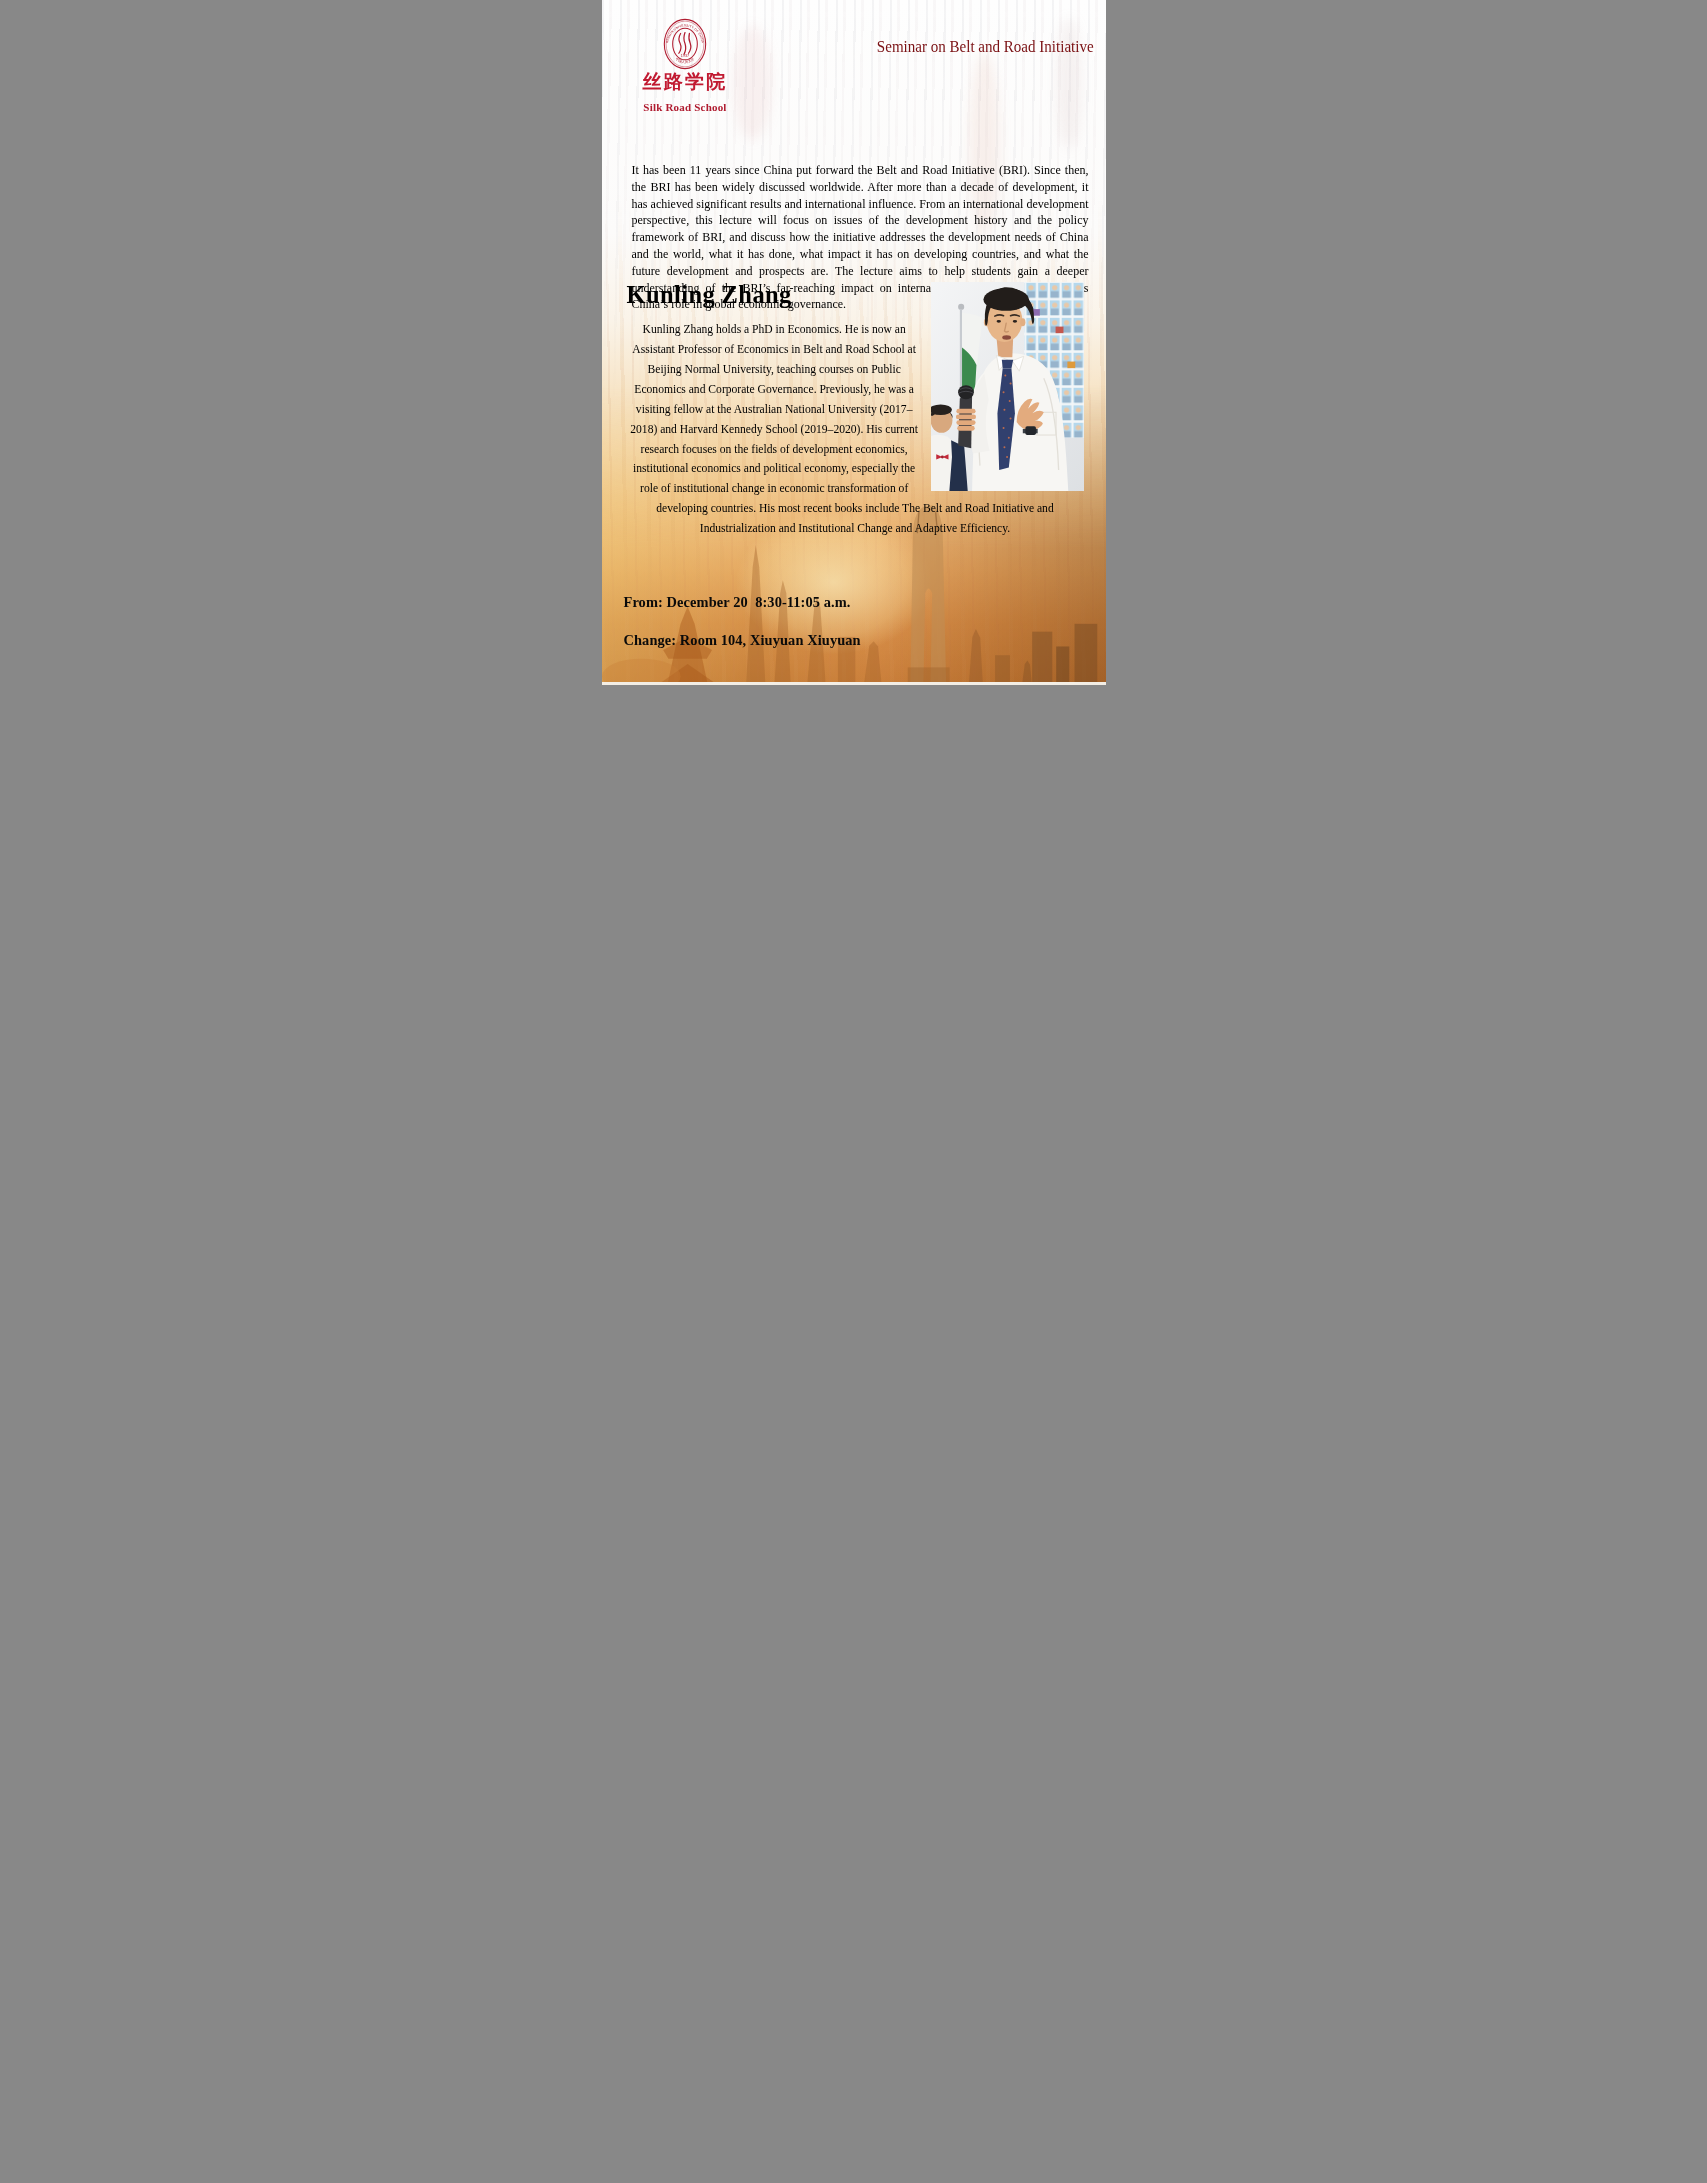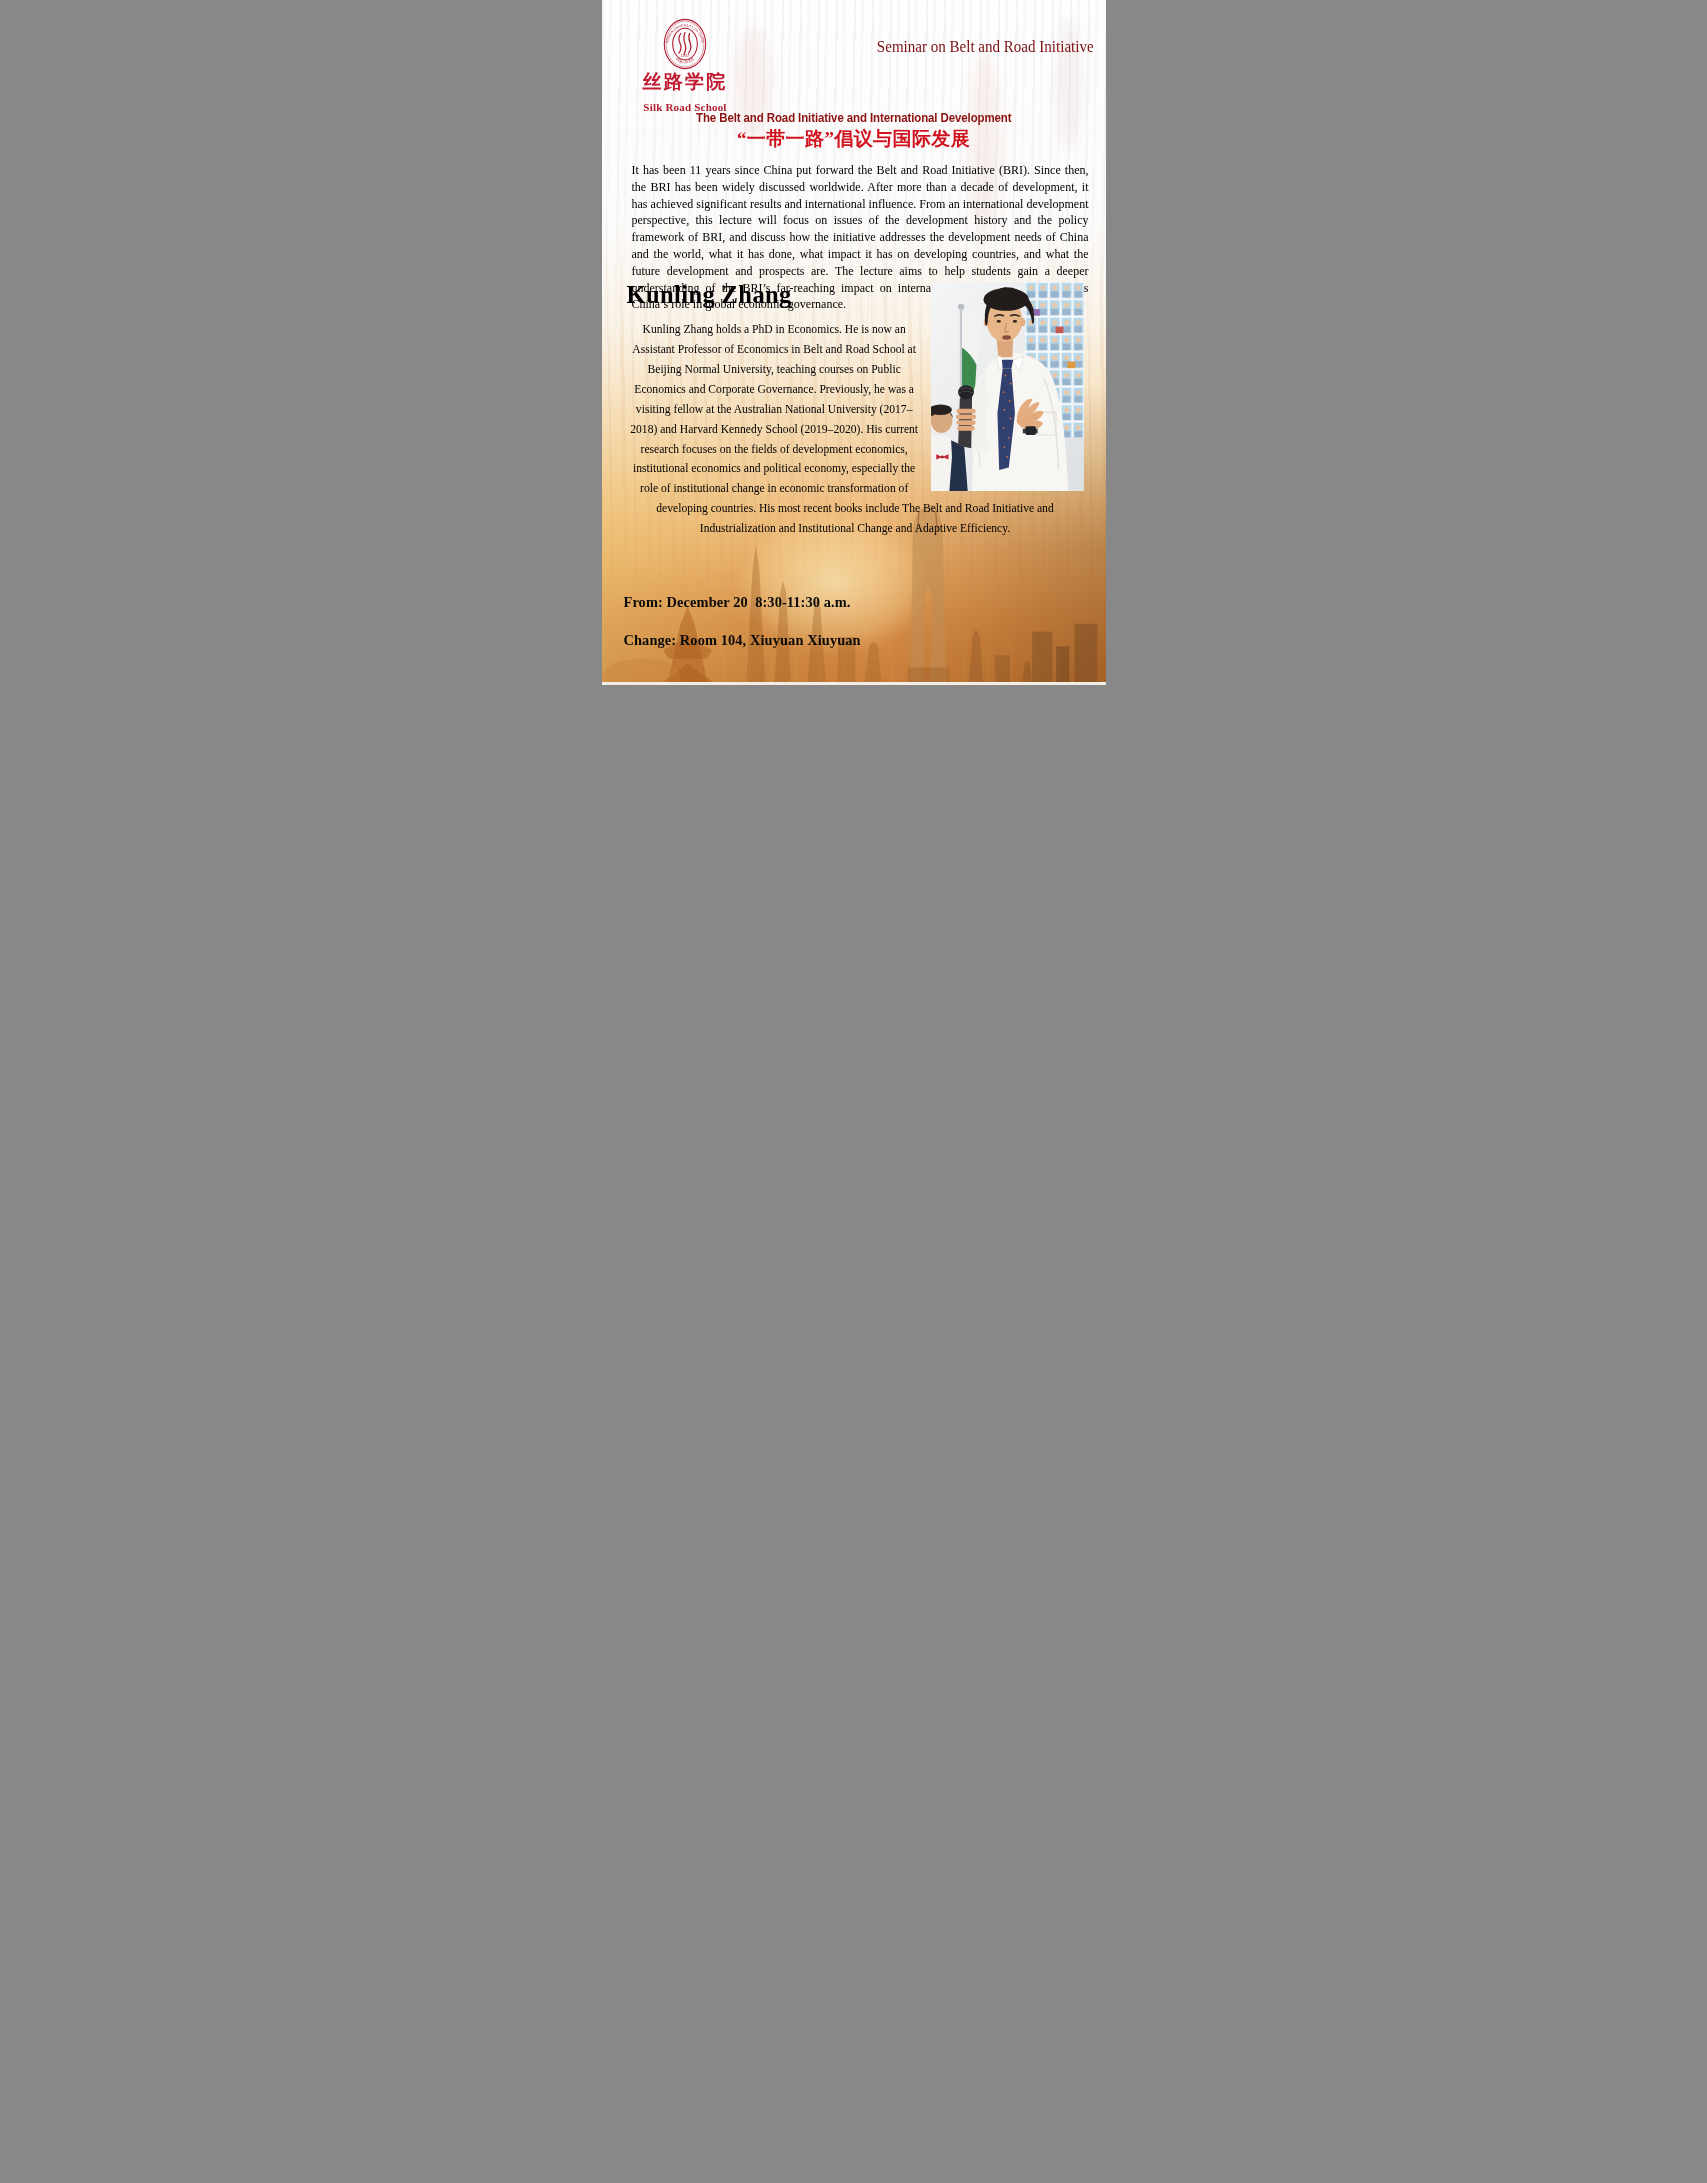--- a/index.html
+++ b/index.html
@@ -184,24 +184,20 @@
         <text font-size="8" fill="#b01c30">
           <textPath href="#arcBot" startOffset="50%" text-anchor="middle">中国人民大学</textPath>
         </text>
       </svg>
       <div class="school-zh">丝路学院</div>
       <div class="school-en">Silk Road School</div>
     </div>
 
     <div class="series-title">Seminar on Belt and Road Initiative</div>
 
-    <div class="titles">
-      <div class="title-en">The Belt and Road Initiative and International Development</div>
-      <div class="title-zh">“一带一路”倡议与国际发展</div>
-    </div>
 
     <p class="abstract">It has been 11 years since China put forward the Belt and Road Initiative (BRI). Since then, the BRI has been widely discussed worldwide. After more than a decade of development, it has achieved significant results and international influence. From an international development perspective, this lecture will focus on issues of the development history and the policy framework of BRI, and discuss how the initiative addresses the development needs of China and the world, what it has done, what impact it has on developing countries, and what the future development and prospects are. The lecture aims to help students gain a deeper understanding of the BRI’s far-reaching impact on international development, as well as China’s role in global economic governance.</p>
 
     <section class="speaker">
       <div class="speaker-photo">
         <svg viewBox="0 0 350 478" preserveAspectRatio="none">
           <defs>
             <linearGradient id="wallg" x1="0" y1="0" x2="1" y2="1">
               <stop offset="0" stop-color="#f4f5f6"></stop>
                 <stop offset="1" stop-color="#dde0e3"></stop>
@@ -311,19 +307,19 @@
               <rect x="216" y="330" width="24" height="20" rx="4" fill="#23272c"></rect>
             </g>
           </g>
         </svg>
       </div>
       <h2 class="speaker-name">Kunling Zhang</h2>
       <p class="speaker-bio">Kunling Zhang holds a PhD in Economics. He is now an Assistant Professor of Economics in Belt and Road School at Beijing Normal University, teaching courses on Public Economics and Corporate Governance. Previously, he was a visiting fellow at the Australian National University (2017–2018) and Harvard Kennedy School (2019–2020). His current research focuses on the fields of development economics, institutional economics and political economy, especially the role of institutional change in economic transformation of developing countries. His most recent books include The Belt and Road Initiative and Industrialization and Institutional Change and Adaptive Efficiency.</p>
     </section>
 
     <div class="details">
-      <div class="detail-row"><span>From:</span><span> December 20  8:30-11:30 a.m.</span></div>
+      <div class="detail-row"><span>From:</span><span> December 20  8:30-11:05 a.m.</span></div>
       <div class="detail-row"><span>Change:</span><span> Room 104, Xiuyuan Xiuyuan</span></div>
     </div>
 
   </div>
 </div>
 
 
 </body></html>

